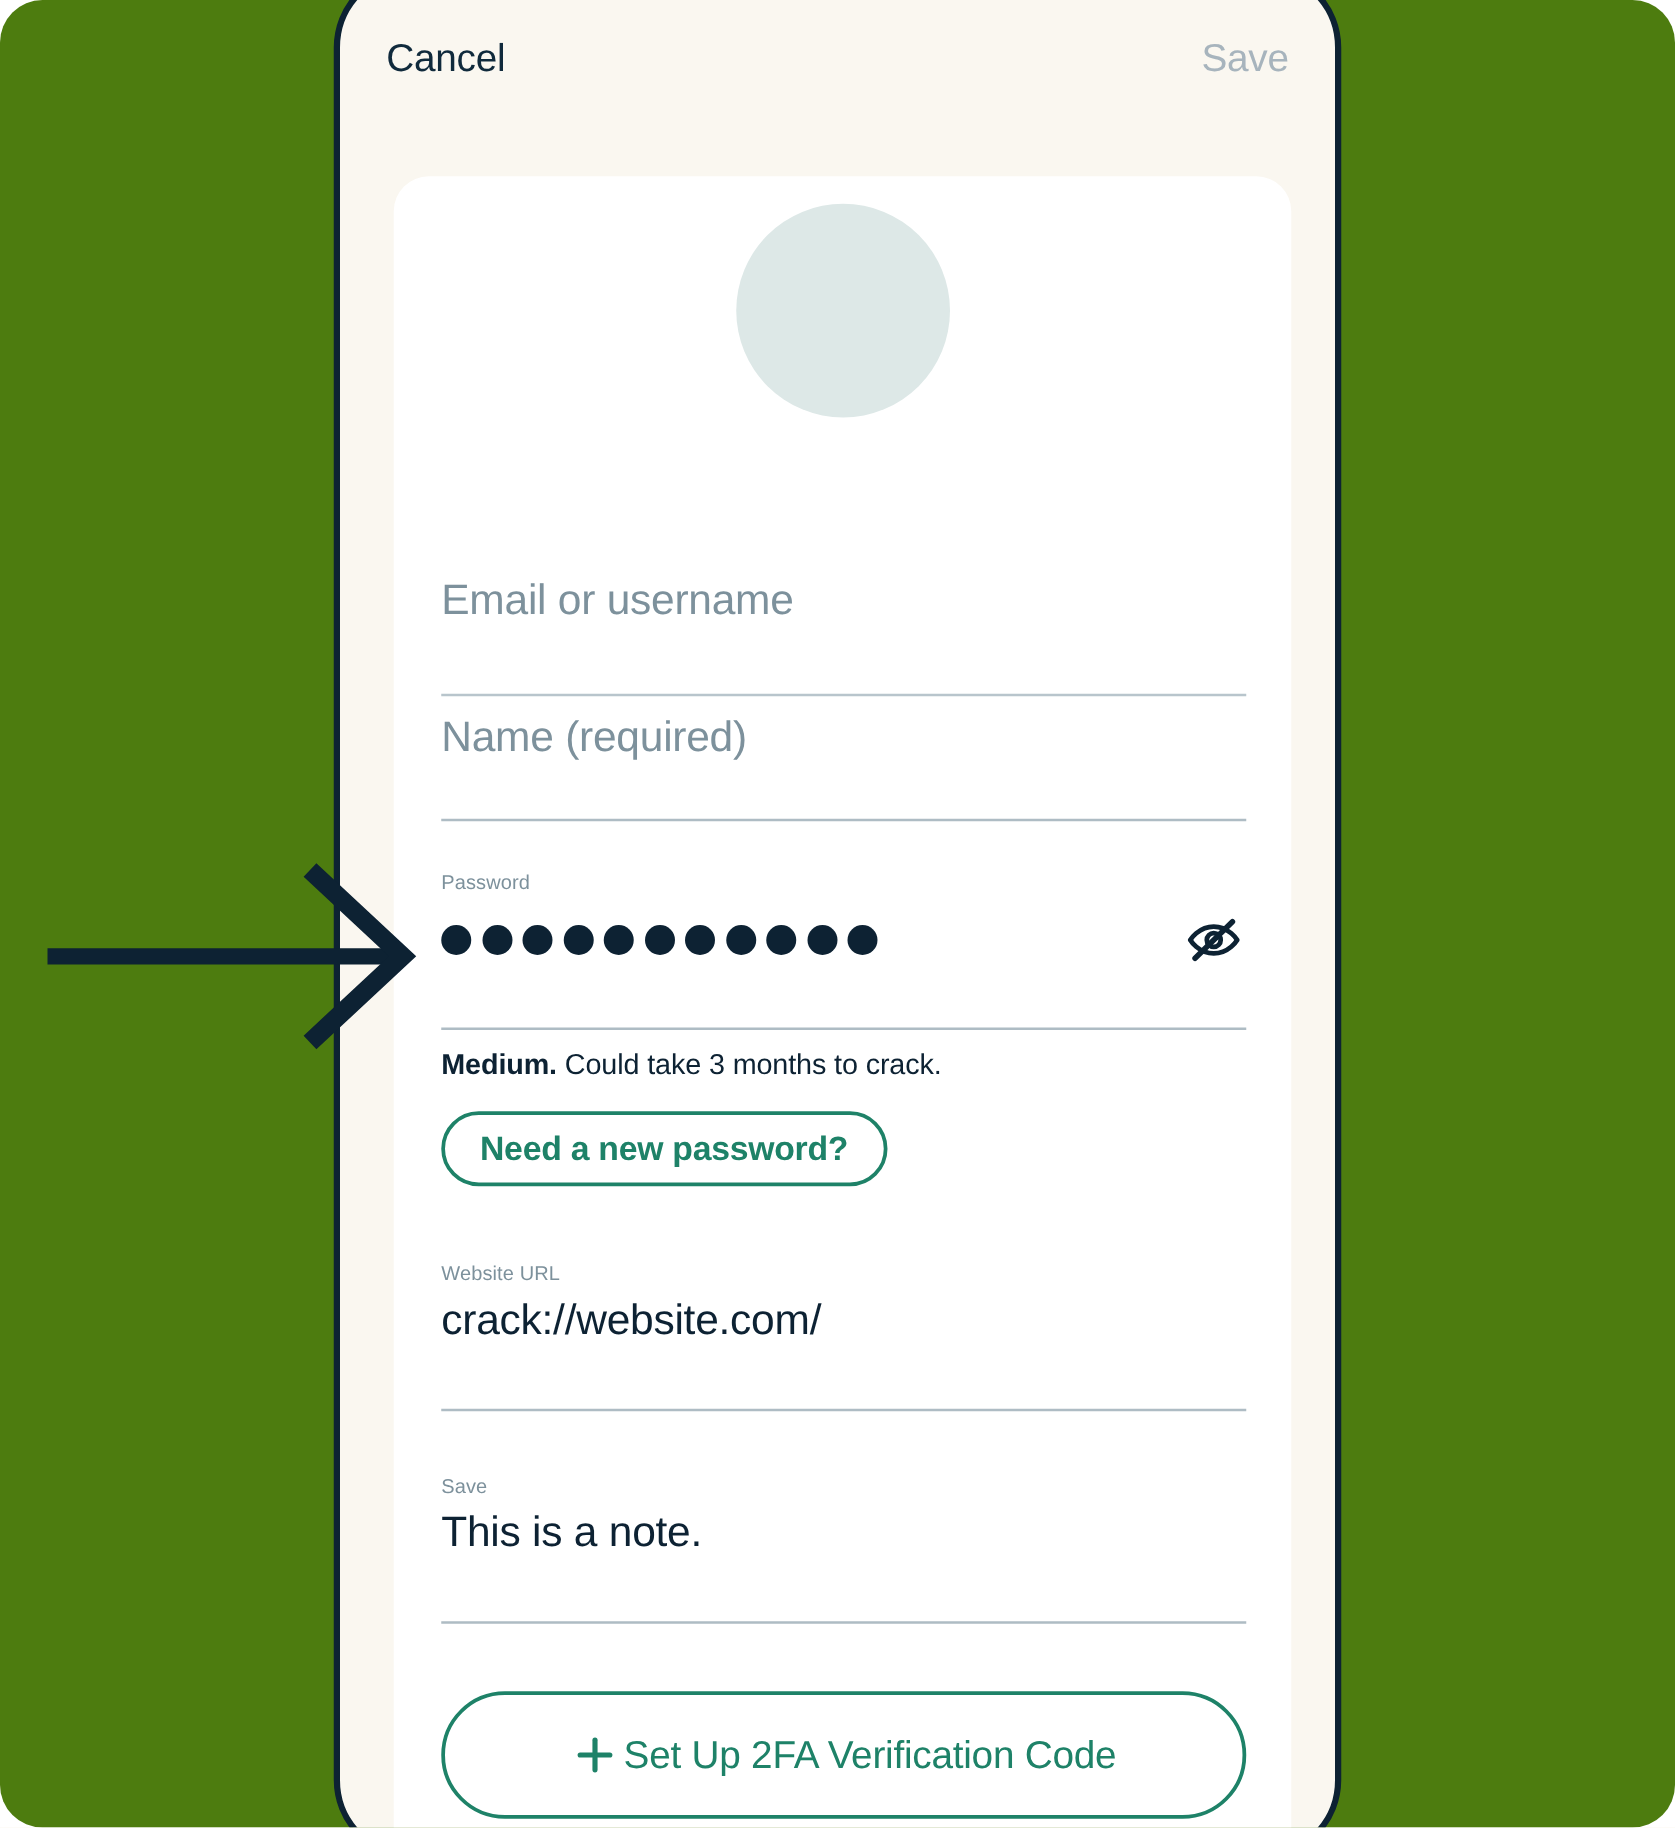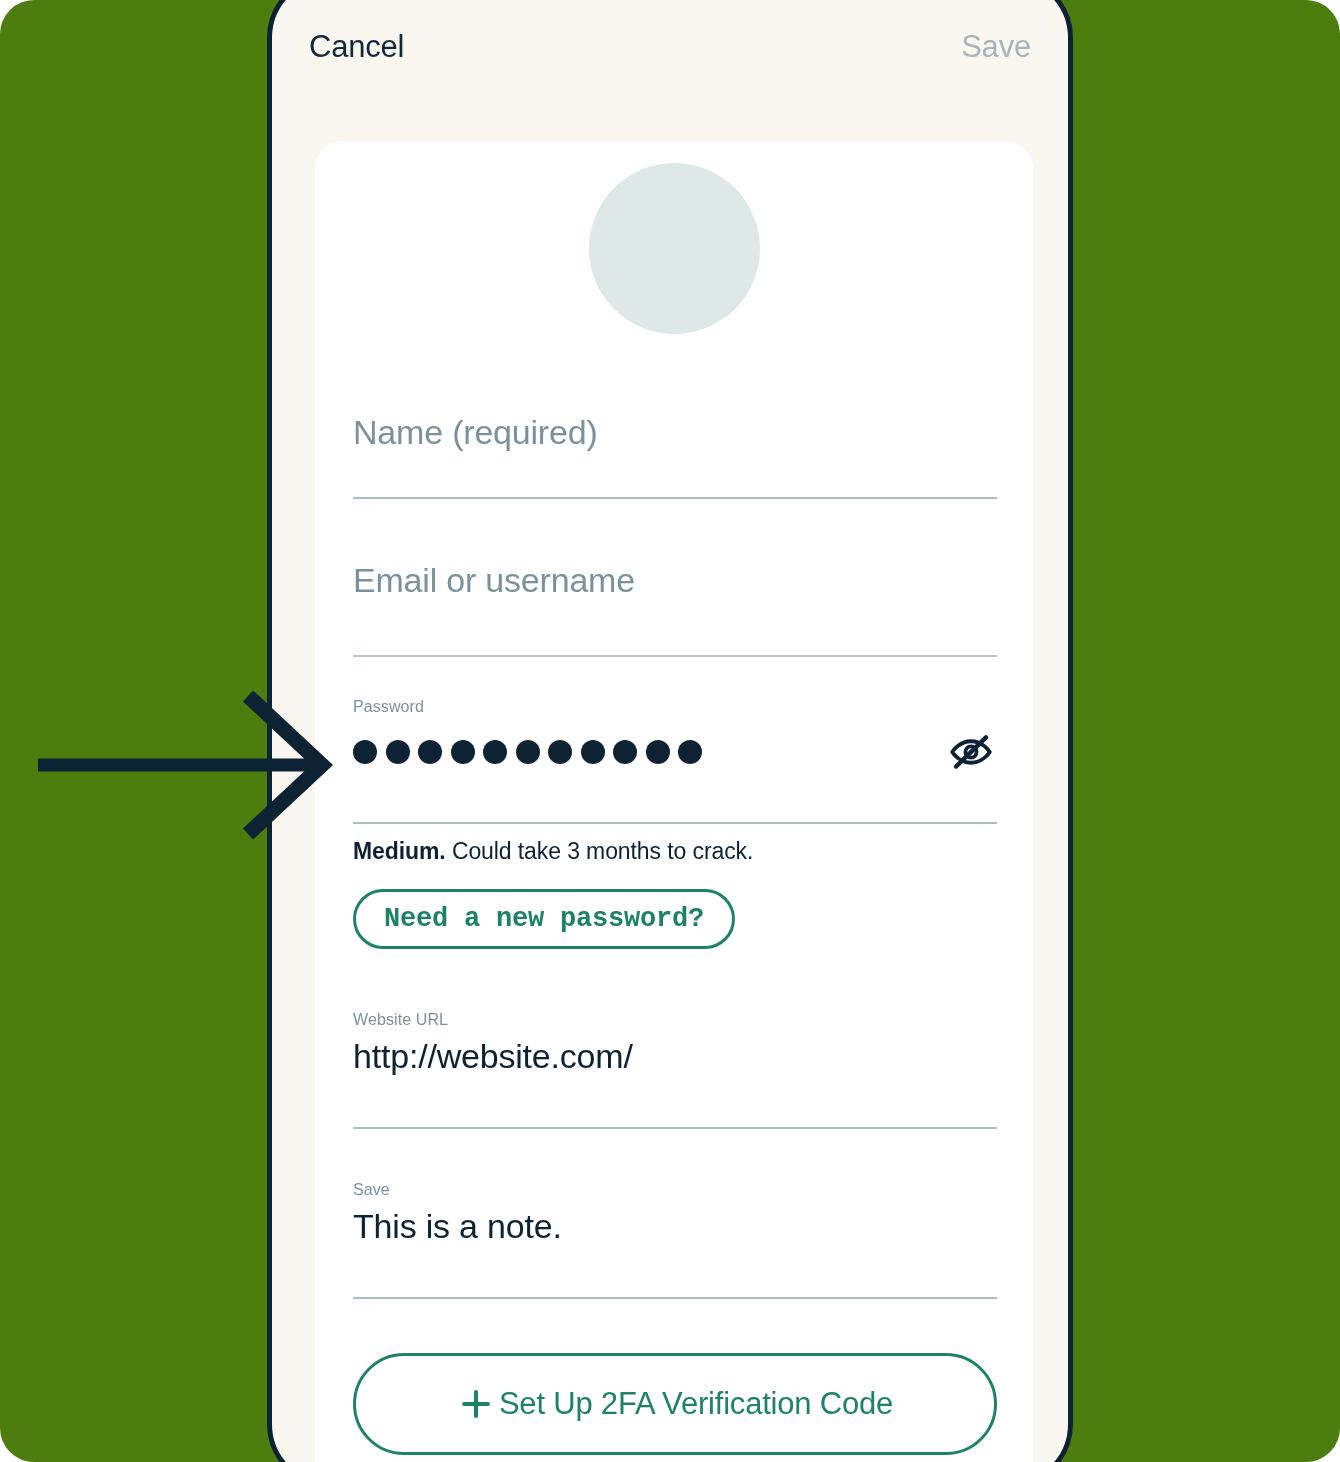--- a/index.html
+++ b/index.html
@@ -206,21 +206,20 @@
     justify-content: center;
     font-family: "Liberation Sans", sans-serif;
   }
   #btn-new-password {
     margin-top: 24px;
     height: 60px;
     padding: 0 28px;
     font-size: 27px;
     font-weight: bold;
     letter-spacing: -0.2px;
-    font-family: Liberation Mono, monospace;
   }
 
   
   #field-url { margin-top: 62px; height: 118px; }
   #field-url .field-value { padding-top: 8px; }
   #field-url .field-rule { position: absolute; bottom: 0; }
 
   
   #field-notes { margin-top: 52px; height: 118px; }
   #field-notes .field-value { padding-top: 8px; }
@@ -265,28 +264,28 @@
 
     <div id="content-card">
 
       <div class="avatar-wrap">
         <div class="avatar"></div>
       </div>
 
       <div class="form-area">
 
         
+        <div class="field-group" id="field-email">
+          <span class="field-placeholder">Email or username</span>
+          <div class="field-rule"></div>
+        </div>
+
+        
         <div class="field-group" id="field-name">
           <span class="field-placeholder">Name (required)</span>
-          <div class="field-rule"></div>
-        </div>
-
-        
-        <div class="field-group" id="field-email">
-          <span class="field-placeholder">Email or username</span>
           <div class="field-rule"></div>
         </div>
 
         
         <div class="field-group" id="field-password">
           <span class="field-label">Password</span>
           <div class="pw-row">
             <span class="pw-dots" id="pw-dots">
                 <span class="pw-dot"></span>
                 <span class="pw-dot"></span>
@@ -318,21 +317,21 @@
         </div>
 
         
         <div>
           <button class="pill-btn" id="btn-new-password">Need a new password?</button>
         </div>
 
         
         <div class="field-group" id="field-url">
           <span class="field-label">Website URL</span>
-          <span class="field-value">http://website.com/</span>
+          <span class="field-value">crack://website.com/</span>
           <div class="field-rule"></div>
         </div>
 
         
         <div class="field-group" id="field-notes">
           <span class="field-label">Save</span>
           <span class="field-value">This is a note.</span>
           <div class="field-rule"></div>
         </div>
 

